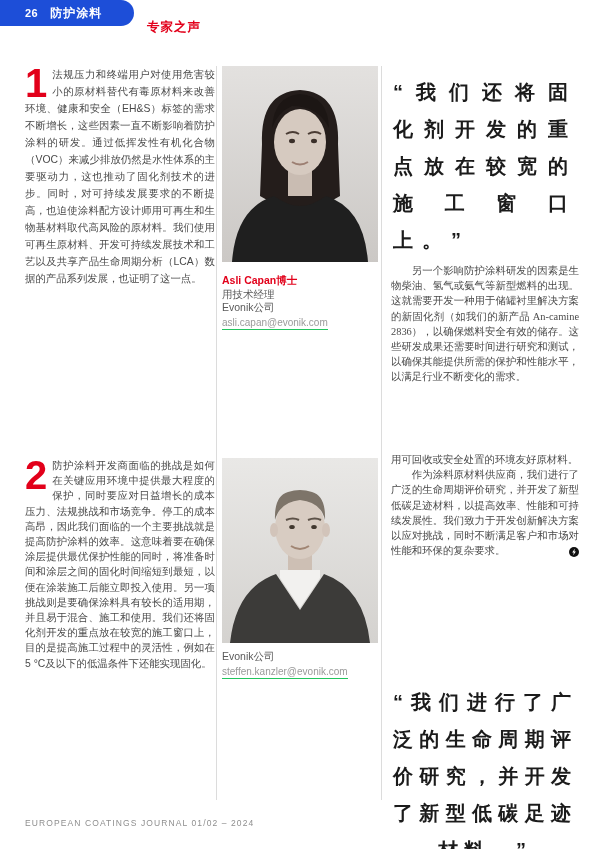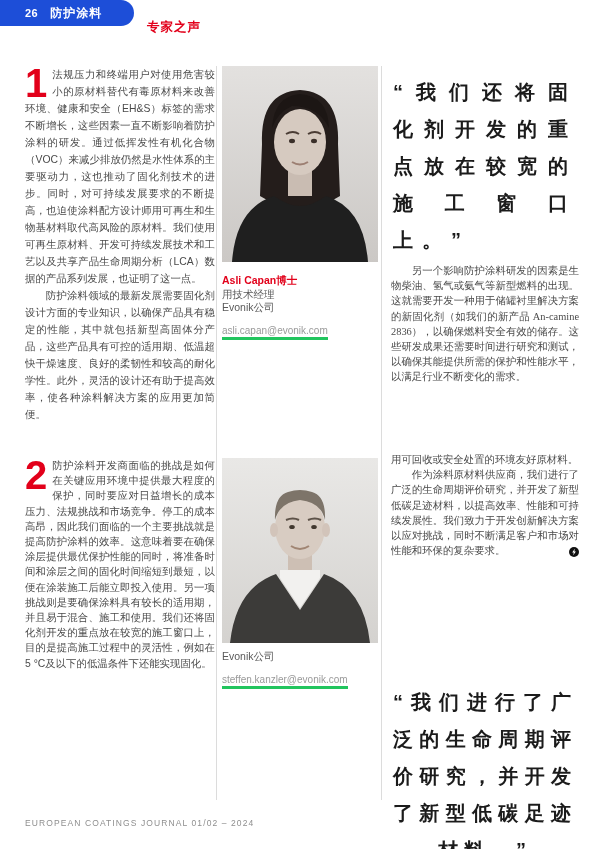--- a/index.html
+++ b/index.html
@@ -36,21 +36,21 @@
 
   
   .photo { overflow:hidden; background:#dcdbd9; }
   .photo svg { display:block; }
 
   
   .caption { width:156px; font-size:10.5px; line-height:13.5px; color:#5a5a5a; }
   .person-name { color:#e2001a; font-weight:bold; }
   .person-email {
     font-size:10px; color:#9a9a9a; text-decoration:none;
-    border-bottom:3px solid #22c55e; display:inline-block; margin-top:9px;
+    border-bottom:1px solid #22c55e; display:inline-block; margin-top:1px;
   }
 
   
   .pull-quote {
     width:184px; color:#1b1b1b; font-weight:bold; font-size:20px;
     line-height:37px; text-align:justify;
   }
   .quote-a { letter-spacing:9px; }
   .quote-b { letter-spacing:6px; text-align-last:center; }
 
@@ -68,21 +68,20 @@
   <span class="pgnum">26</span>
   <span class="seclabel">防护涂料</span>
 </div>
 <div class="abs tab-label">专家之声</div>
 
 <div class="abs vdiv" style="left:216px"></div>
 <div class="abs vdiv" style="left:381px"></div>
 
 <div class="abs body-col lh17" style="left:25px; top:66px; width:190px;">
   <p><span class="dropcap">1</span><span>法规压力和终端用户对使用危害较小的原材料替代有毒原材料来改善环境、健康和安全（EH&amp;S）标签的需求不断增长，这些因素一直不断影响着防护涂料的研发。通过低挥发性有机化合物（VOC）来减少排放仍然是水性体系的主要驱动力，这也推动了固化剂技术的进步。同时，对可持续发展要求的不断提高，也迫使涂料配方设计师用可再生和生物基材料取代高风险的原材料。我们使用可再生原材料、开发可持续发展技术和工艺以及共享产品生命周期分析（LCA）数据的产品系列发展，也证明了这一点。</span></p>
-  <p class="indent">防护涂料领域的最新发展需要固化剂设计方面的专业知识，以确保产品具有稳定的性能，其中就包括新型高固体分产品，这些产品具有可控的适用期、低温超快干燥速度、良好的柔韧性和较高的耐化学性。此外，灵活的设计还有助于提高效率，使各种涂料解决方案的应用更加简便。</p>
 </div>
 
 <div class="abs photo" style="left:222px; top:66px; width:156px; height:196px;">
   <svg width="156" height="196" viewBox="0 0 156 196">
     <defs>
       <linearGradient id="bg1" x1="0" y1="0" x2="0" y2="1">
         <stop offset="0" stop-color="#e3e1df"></stop>
           <stop offset="1" stop-color="#cbc8c5"></stop>
       </linearGradient>
     </defs>

